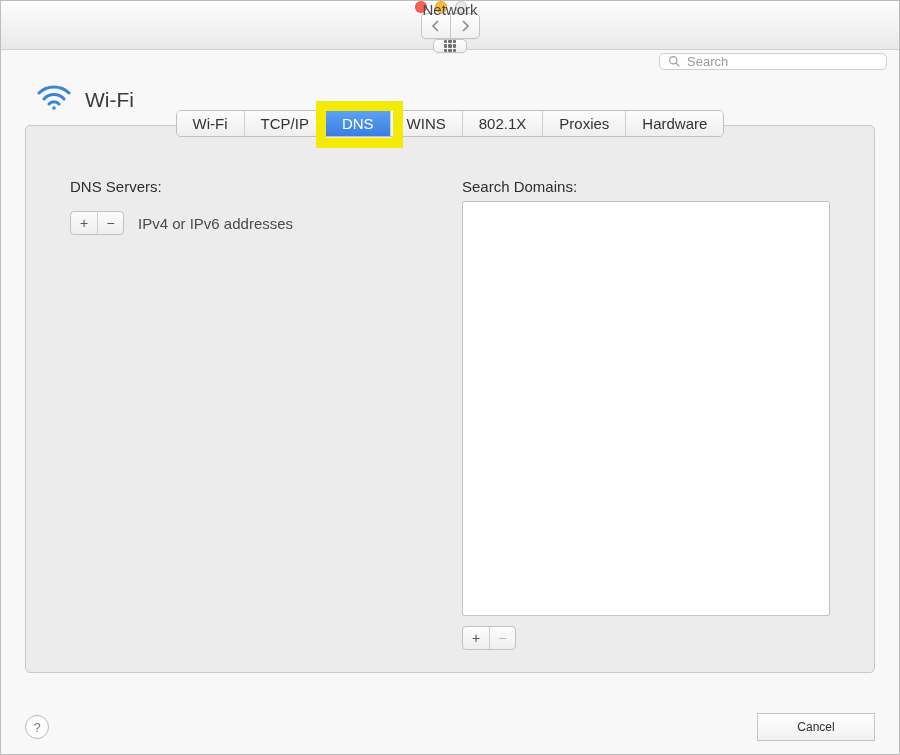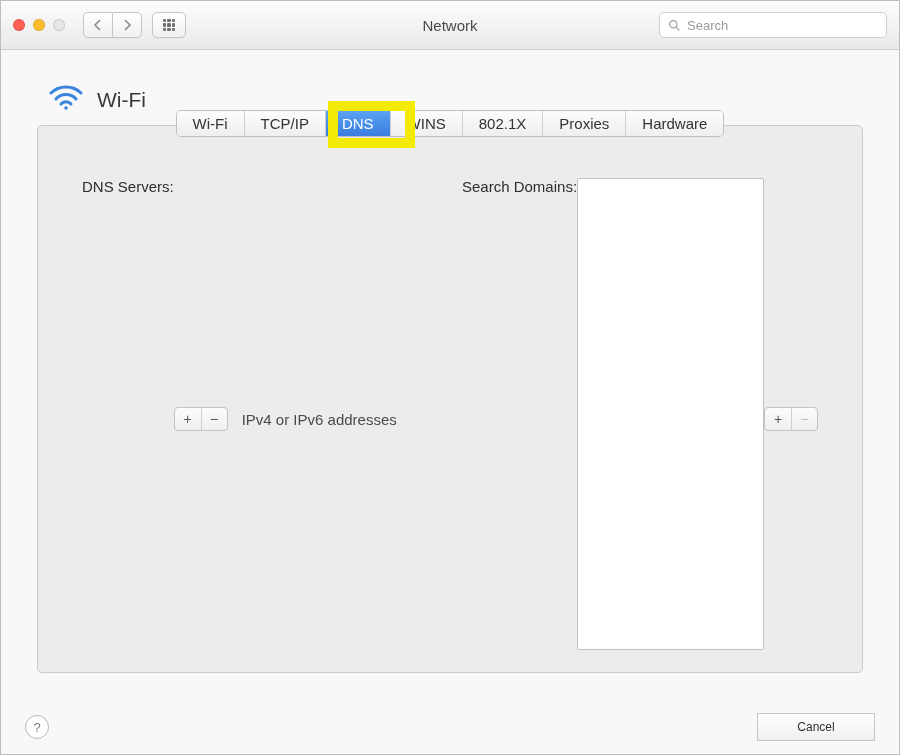--- a/index.html
+++ b/index.html
@@ -19,20 +19,21 @@
 
   
   .titlebar {
     position: relative;
     height: 48px;
     border-bottom: 1px solid #cfcfcf;
     background: linear-gradient(#fdfdfd, #e9e9e9);
     display: flex;
     align-items: center;
     padding: 0 12px;
+    flex-direction: column;
   }
   .traffic {
     display: flex;
     gap: 8px;
     margin-right: 18px;
   }
   .traffic .dot {
     width: 12px; height: 12px;
     border-radius: 50%;
     box-shadow: inset 0 0 0 1px rgba(0,0,0,.12);
@@ -98,21 +99,21 @@
     padding: 0 8px;
     gap: 6px;
     font-size: 13px;
     color: #9a9a9a;
   }
   .search svg { width: 13px; height: 13px; fill: #9a9a9a; }
 
   
   .content {
     position: relative;
-    padding: 24px 36px 16px;
+    padding: 24px 24px 16px;
     box-sizing: border-box;
     height: calc(100% - 48px);
   }
 
   .header-row {
     display: flex;
     align-items: center;
     gap: 14px;
     margin: 10px 0 10px 12px;
     font-size: 21px;
@@ -170,21 +171,21 @@
   .lists {
     display: flex;
     gap: 24px;
     padding: 34px 44px 22px;
     height: 100%;
     box-sizing: border-box;
   }
   .col {
     flex: 1;
     display: flex;
-    flex-direction: row;
+    flex-direction: column;
   }
   .col-label { font-size: 15px; color: #2d2d2d; margin-bottom: 6px; }
   .listbox {
     flex: 1;
     background: #fff;
     border: 1px solid #c2c2c2;
     border-radius: 2px;
     padding: 6px 10px;
     font-size: 16px;
     line-height: 1.5;

